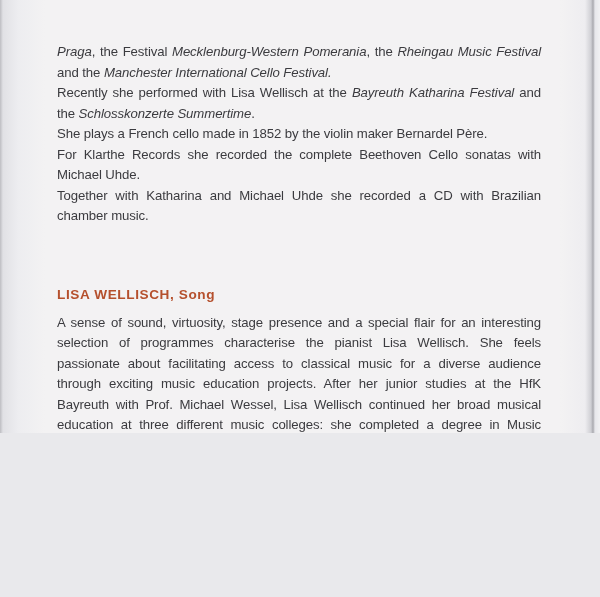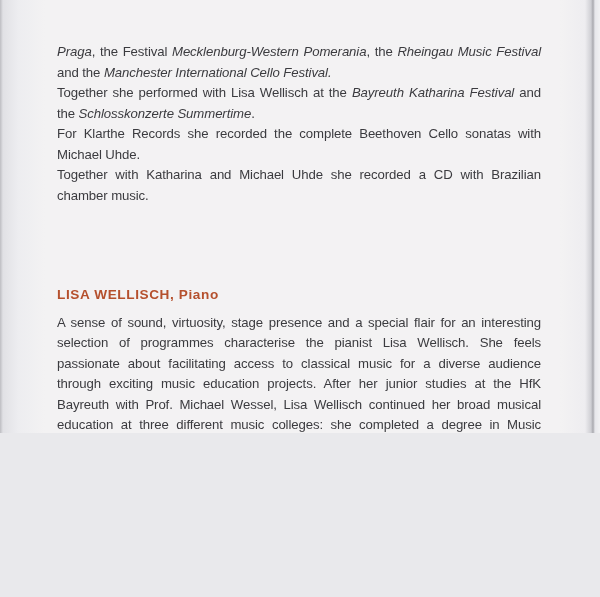--- a/index.html
+++ b/index.html
@@ -54,27 +54,28 @@
     color:var(--pagenum);
   }
 </style>
 </head>
 <body>
 
 <div class="page">
 
   <section class="bio-block block-cellist">
       <p class="para"><span class="it">Praga</span><span>, the Festival </span><span class="it">Mecklenburg-Western Pomerania</span><span>, the </span><span class="it">Rheingau Music Festival</span><span> and the </span><span class="it">Manchester International Cello Festival.</span></p>
-      <p class="para"><span>Together she performed with Lisa Wellisch at the </span><span class="it">Bayreuth Katharina Festival</span><span> and the </span><span class="it">Schlosskonzerte Summertime</span><span>.</span></p>
+      <p class="para"><span>Recently she performed with Lisa Wellisch at the </span><span class="it">Bayreuth Katharina Festival</span><span> and the </span><span class="it">Schlosskonzerte Summertime</span><span>.</span></p>
+      <p class="para"><span>She plays a French cello made in 1852 by the violin maker Bernardel Père.</span></p>
       <p class="para"><span>For Klarthe Records she recorded the complete Beethoven Cello sonatas with Michael Uhde.</span></p>
       <p class="para"><span>Together with Katharina and Michael Uhde she recorded a CD with Brazilian chamber music.</span></p>
     </section>
 
   <section class="bio-block block-pianist">
-    <h2 class="section-heading">LISA WELLISCH, Piano</h2>
+    <h2 class="section-heading">LISA WELLISCH, Song</h2>
     <div>
         <p class="para"><span>A sense of sound, virtuosity, stage presence and a special flair for an interesting selection of programmes characterise the pianist Lisa Wellisch. She feels passionate about facilitating access to classical music for a diverse audience through exciting music education projects. After her junior studies at the HfK Bayreuth with Prof. Michael Wessel, Lisa Wellisch continued her broad musical education at three different music colleges: she completed a degree in Music Teaching as well as a Bachelor’s and Master’s degree in Piano studying with Prof. Hans-Peter Stenzl and Prof. Gilead Mishory in Stuttgart and Freiburg, before graduating with a Master’s degree in Song Accompaniment in the class of Prof. Hartmut Höll in Karlsruhe. She received additional impulses from Elisabeth Leonskaja privately.</span></p>
       </div>
   </section>
 
   <div class="page-number">26</div>
 
 </div>
 
 </body></html>

